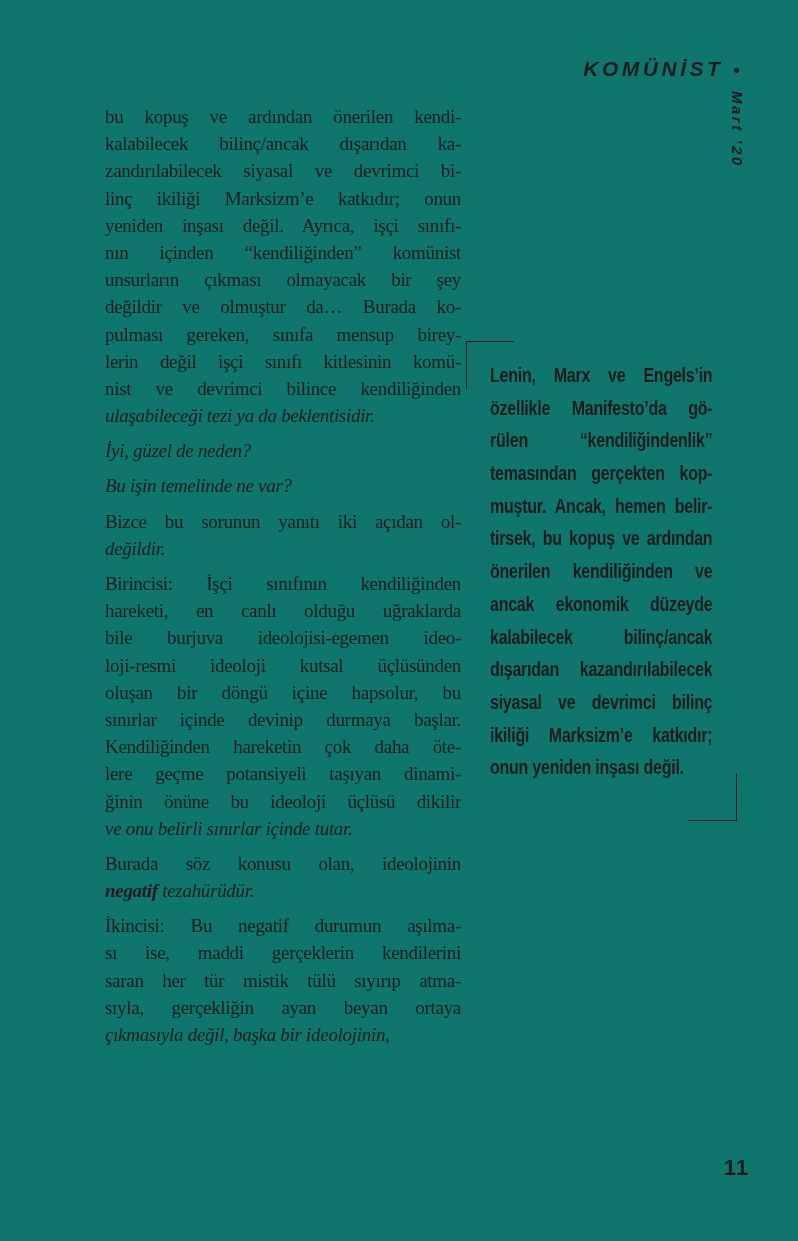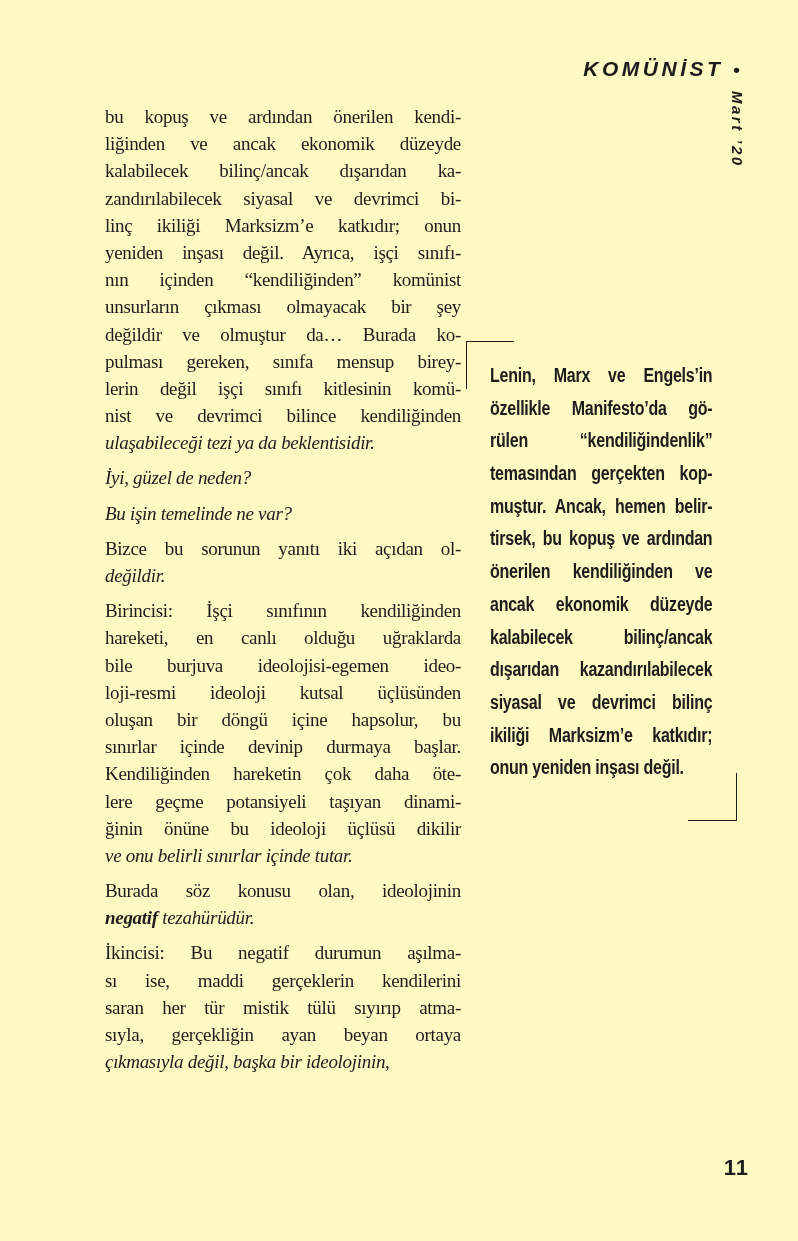--- a/index.html
+++ b/index.html
@@ -2,21 +2,21 @@
 <html lang="tr"><head>
 <meta charset="utf-8">
 <title>Komünist — Mart '20 — s.11</title>
 <style>
   html, body { margin: 0; padding: 0; background: #e8e8e8; }
   .page {
     position: relative;
     width: 798px;
     height: 1241px;
     margin: 0 auto;
-    background: #fef9c3;
+    background: #0f766e;
     color: #1c1c1c;
     overflow: hidden;
   }
 
   
   .masthead {
     position: absolute;
     top: 57px;
     right: 58px;
     display: flex;
@@ -131,21 +131,20 @@
   <div class="masthead">
     <span>KOMÜNİST</span>
     <span class="dot">•</span>
   </div>
 
   <div class="issue-date">Mart ’20</div>
 
   <section class="body-col">
       <div class="para">
         <div class="bl">bu kopuş ve ardından önerilen kendi-</div>
-        <div class="bl">liğinden ve ancak ekonomik düzeyde</div>
         <div class="bl">kalabilecek bilinç/ancak dışarıdan ka-</div>
         <div class="bl">zandırılabilecek siyasal ve devrimci bi-</div>
         <div class="bl">linç ikiliği Marksizm’e katkıdır; onun</div>
         <div class="bl">yeniden inşası değil. Ayrıca, işçi sınıfı-</div>
         <div class="bl">nın içinden “kendiliğinden” komünist</div>
         <div class="bl">unsurların çıkması olmayacak bir şey</div>
         <div class="bl">değildir ve olmuştur da… Burada ko-</div>
         <div class="bl">pulması gereken, sınıfa mensup birey-</div>
         <div class="bl">lerin değil işçi sınıfı kitlesinin komü-</div>
         <div class="bl">nist ve devrimci bilince kendiliğinden</div>

